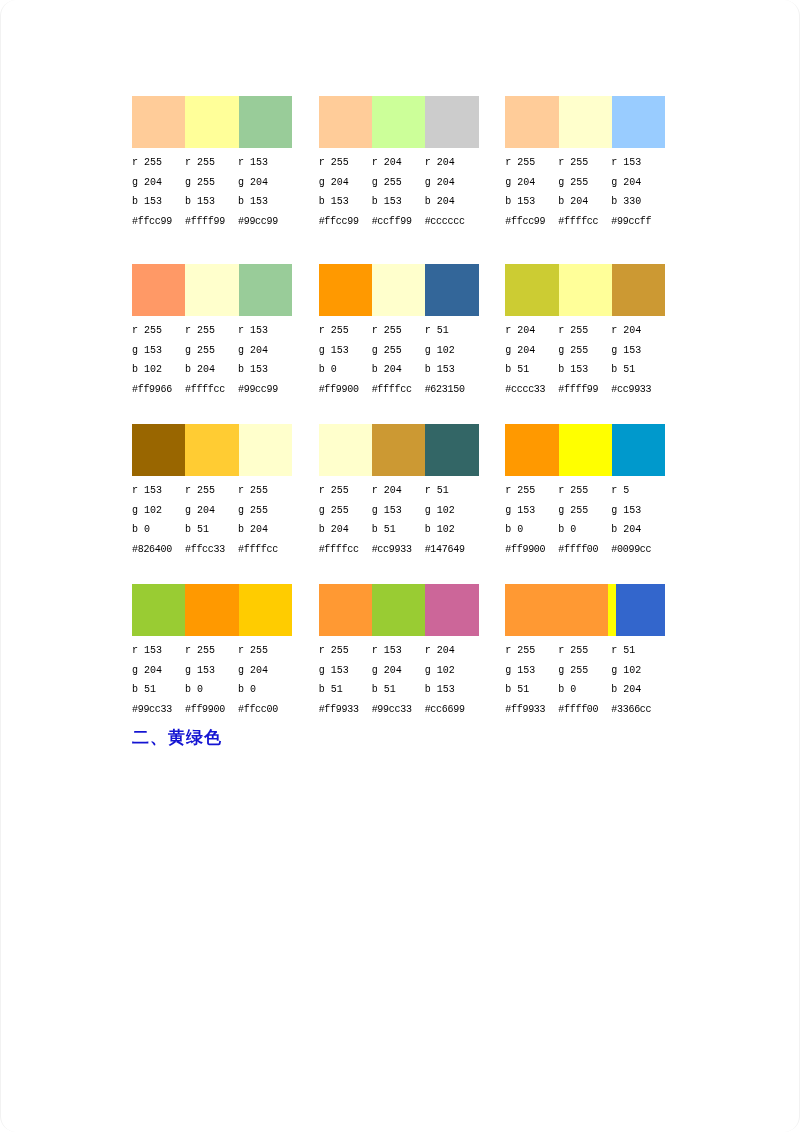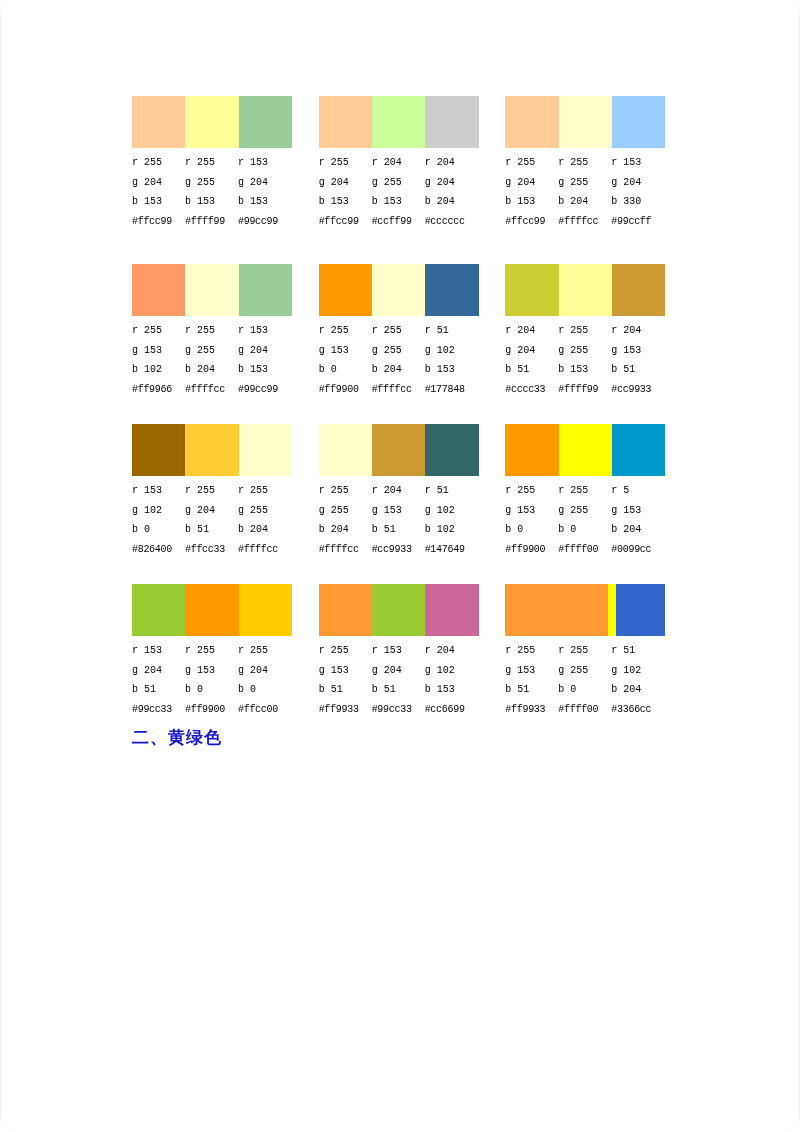--- a/index.html
+++ b/index.html
@@ -263,21 +263,21 @@
             <div class="code-col">
               <div>r 255</div>
               <div>g 255</div>
               <div>b 204</div>
               <div class="hexline">#ffffcc</div>
             </div>
             <div class="code-col">
               <div>r 51</div>
               <div>g 102</div>
               <div>b 153</div>
-              <div class="hexline">#177848</div>
+              <div class="hexline">#623150</div>
             </div>
           </div>
         </div>
         <div class="palette-group">
           <div class="swatch-strip">
             <div class="swatch" style="background: rgb(204, 204, 51); flex: 1 1 0px;"></div>
             <div class="swatch" style="background: rgb(255, 255, 153); flex: 1 1 0px;"></div>
             <div class="swatch" style="background: rgb(204, 153, 51); flex: 1 1 0px;"></div>
           </div>
           <div class="codes">

